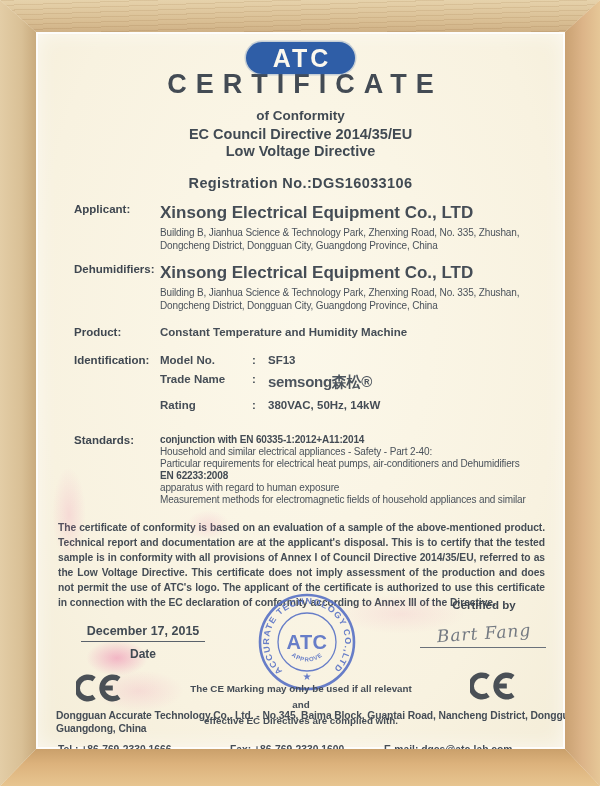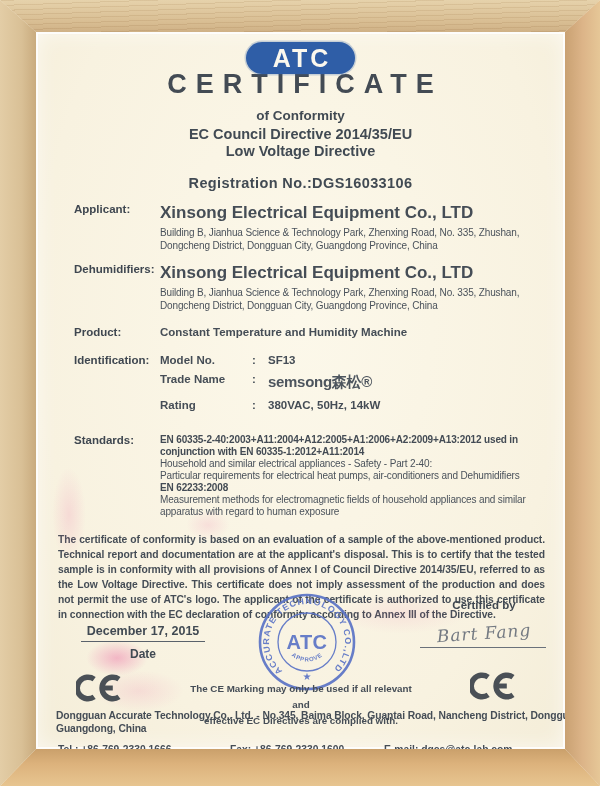--- a/index.html
+++ b/index.html
@@ -163,27 +163,26 @@
               <div class="idkey">Rating</div>
               <div class="idcolon">:</div>
               <div class="idval">380VAC, 50Hz, 14kW</div>
             </div>
           </div>
         </div>
 
         <div class="frow mt-std">
           <div class="flabel">Standards:</div>
           <div class="fval">
-            <div class="stdline b">EN 60335-2-40:2003+A11:2004+A12:2005+A1:2006+A2:2009+A13:2012 used in</div>
             <div class="stdline b">conjunction with EN 60335-1:2012+A11:2014</div>
             <div class="stdline">Household and similar electrical appliances - Safety - Part 2-40:</div>
             <div class="stdline">Particular requirements for electrical heat pumps, air-conditioners and Dehumidifiers</div>
             <div class="stdline b">EN 62233:2008</div>
+            <div class="stdline">apparatus with regard to human exposure</div>
             <div class="stdline">Measurement methods for electromagnetic fields of household appliances and similar</div>
-            <div class="stdline">apparatus with regard to human exposure</div>
           </div>
         </div>
       </div>
 
       <div class="declaration">The certificate of conformity is based on an evaluation of a sample of the above-mentioned product. Technical report and documentation are at the applicant's disposal. This is to certify that the tested sample is in conformity with all provisions of Annex I of Council Directive 2014/35/EU, referred to as the Low Voltage Directive. This certificate does not imply assessment of the production and does not permit the use of ATC's logo. The applicant of the certificate is authorized to use this certificate in connection with the EC declaration of conformity according to Annex III of the Directive.</div>
 
       <div class="bottom">
 
         <div class="dateblock">
           <span class="date-value">December 17, 2015</span>

